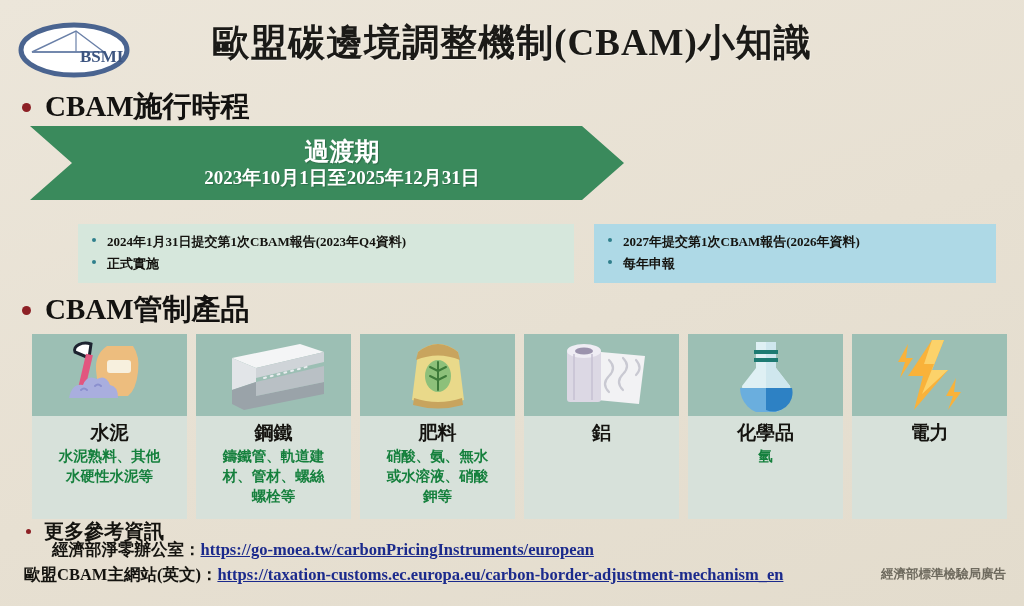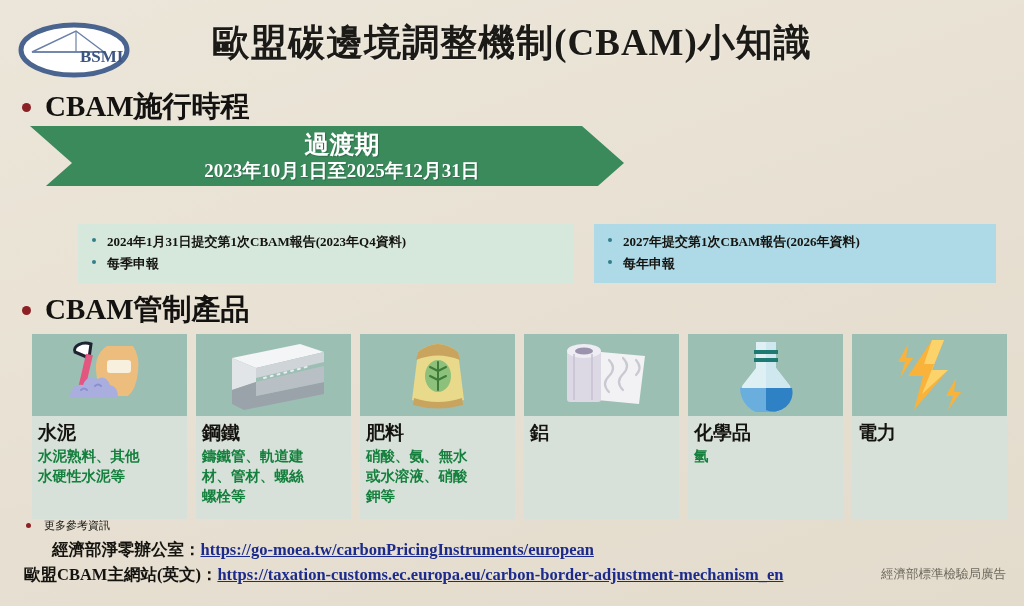--- a/index.html
+++ b/index.html
@@ -45,21 +45,21 @@
     width: 9px; height: 9px; border-radius: 50%;
     background: #8d2025; flex: none;
   }
   #head-schedule { left: 22px; top: 87px; }
   #head-products { left: 22px; top: 290px; }
 
   
   .timeline { position: absolute; left: 30px; top: 126px; width: 966px; height: 74px; }
 
   .chev {
-    position: absolute; top: 0; height: 60px;
+    position: absolute; top: 0; height: 74px;
     display: flex; flex-direction: column;
     align-items: center; justify-content: center;
     color: #ffffff; text-align: center;
   }
   .chev-green {
     left: 0; width: 594px;
     background: #3a8a5c;
     clip-path: polygon(0 0, 552px 0, 594px 37px, 552px 74px, 0 74px, 42px 37px);
     padding-left: 30px;
   }
@@ -104,52 +104,53 @@
   .cards { position: absolute; left: 32px; top: 334px; display: flex; gap: 9px; }
   .card { width: 155px; }
   .card .art {
     height: 82px; background: #9cbfb4;
     position: relative; overflow: hidden;
   }
   .card .art svg { position: absolute; left: 50%; top: 50%; transform: translate(-50%,-50%); }
   .card .body {
     background: #d7e1da; min-height: 103px;
     padding: 4px 6px 12px;
+    text-align: center;
   }
   .card .name {
     font-weight: bold; font-size: 19px; line-height: 26px; color: #14130f;
   }
   .card .desc {
     font-weight: bold; font-size: 14.5px; line-height: 20px; color: #15803d;
   }
 
   
   .more-head {
     position: absolute; left: 26px; top: 518px;
     display: flex; align-items: center; gap: 13px;
     font-family: "Liberation Serif", "DejaVu Serif", serif;
-    font-weight: normal; font-size: 11px; color: #14130f;
+    font-weight: bold; font-size: 20px; color: #14130f;
   }
   .more-head .dot { width: 5px; height: 5px; border-radius: 50%; background: #8d2025; }
 
   .link-row {
     position: absolute; left: 24px;
     font-family: "Liberation Serif", "DejaVu Serif", serif;
     font-weight: bold; font-size: 16.5px; color: #14130f;
     white-space: nowrap;
   }
   #link-row-1 { top: 539px; margin-left: 28px; }
   #link-row-2 { top: 564px; }
   .link-row a {
     color: #1b2a8c; text-decoration: underline;
   }
 
   .credit {
     position: absolute; right: 18px; top: 566px;
-    font-size: 12.5px; color: #6e6a5e; font-weight: normal; text-align: right;
+    font-size: 12.5px; color: #6e6a5e; font-weight: bold; text-align: right;
   }
 </style>
 </head>
 <body>
 
 <div id="page">
 
   <div class="logo">
     <svg width="112" height="56" viewBox="0 0 112 56">
       <ellipse cx="56" cy="28" rx="53" ry="25" fill="#ffffff" stroke="#4a6490" stroke-width="5"></ellipse>
@@ -170,21 +171,21 @@
   <div class="timeline">
     <div class="chev chev-green">
       <div class="t1">過渡期</div>
       <div class="t2">2023年10月1日至2025年12月31日</div>
     </div>
   </div>
 
   <div class="notebox" id="note-transition">
     <ul>
       <li>2024年1月31日提交第1次CBAM報告(2023年Q4資料)</li>
-      <li>每季申報</li>
+      <li>正式實施</li>
     </ul>
   </div>
   <div class="notebox" id="note-definitive">
     <ul>
       <li>2027年提交第1次CBAM報告(2026年資料)</li>
       <li>每年申報</li>
     </ul>
   </div>
 
   <div class="sec-head" id="head-products">

